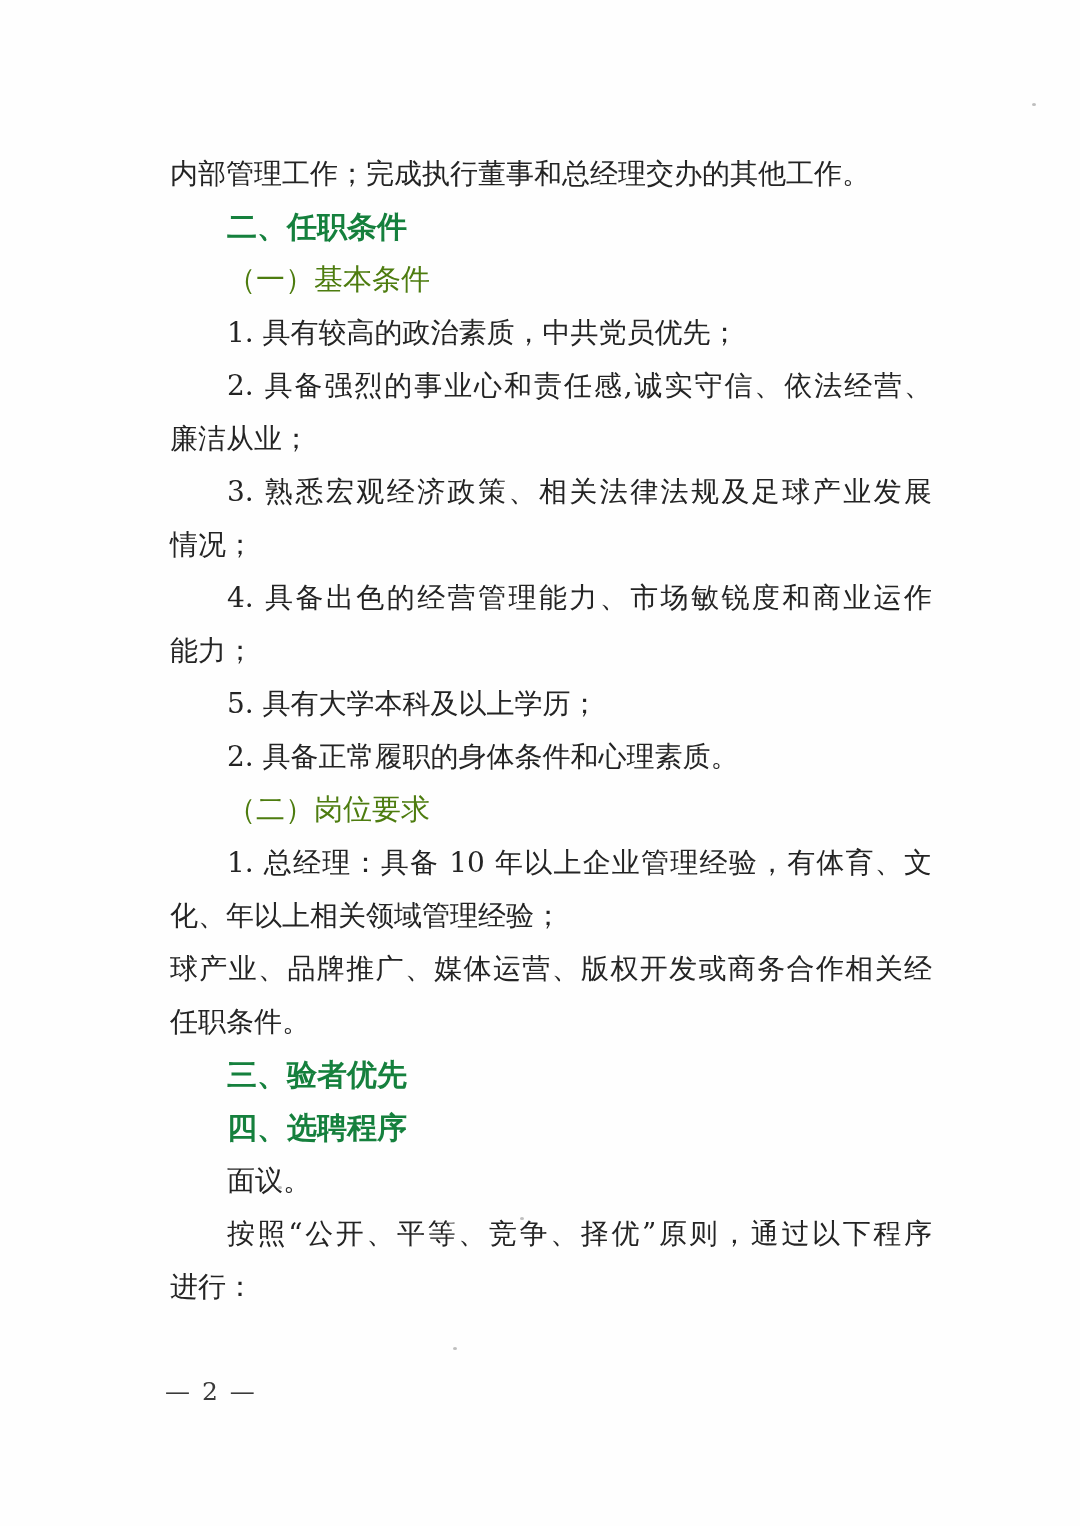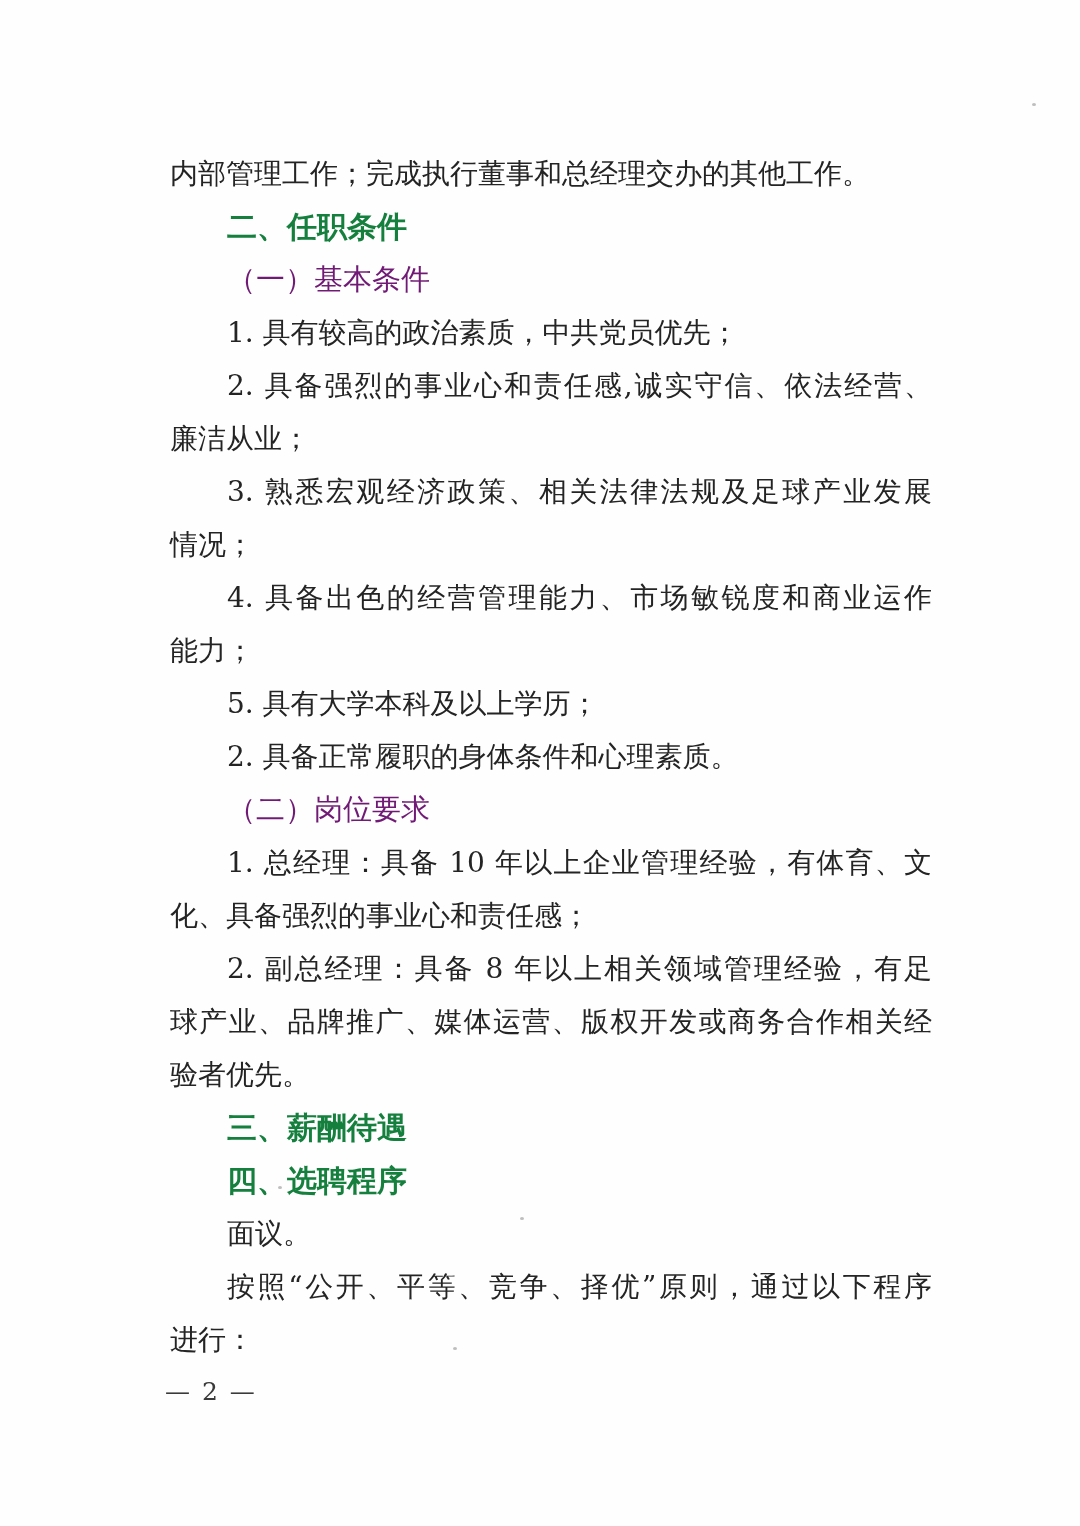--- a/index.html
+++ b/index.html
@@ -37,21 +37,21 @@
   }
   .line.heading {
     font-family: "DejaVu Sans", "Liberation Sans", sans-serif;
     font-weight: 700;
     font-size: 30px;
     color: #15803d;
   }
   .line.subheading {
     font-weight: 500;
     font-size: 29px;
-    color: #701a75;
+    color: #4d7c0f;
   }
   .page-number {
     position: absolute;
     left: 165px;
     top: 1377px;
     font-size: 25px;
     color: #3a3a3a;
     letter-spacing: 2px;
     white-space: nowrap;
   }
@@ -76,25 +76,24 @@
       <div class="line body indent fill">2. 具备强烈的事业心和责任感,诚实守信、依法经营、</div>
       <div class="line body">廉洁从业；</div>
       <div class="line body indent fill">3.  熟悉宏观经济政策、相关法律法规及足球产业发展</div>
       <div class="line body">情况；</div>
       <div class="line body indent fill">4.  具备出色的经营管理能力、市场敏锐度和商业运作</div>
       <div class="line body">能力；</div>
       <div class="line body indent">5. 具有大学本科及以上学历；</div>
       <div class="line body indent">2. 具备正常履职的身体条件和心理素质。</div>
       <div class="line subheading indent">（二）岗位要求</div>
       <div class="line body indent fill">1. 总经理：具备 10 年以上企业管理经验，有体育、文</div>
-      <div class="line body">化、具备强烈的事业心和责任感；</div>
-      <div class="line body indent fill">2.  副总经理：具备 8 年以上相关领域管理经验，有足</div>
+      <div class="line body">化、年以上相关领域管理经验；</div>
       <div class="line body fill">球产业、品牌推广、媒体运营、版权开发或商务合作相关经</div>
-      <div class="line body">验者优先。</div>
-      <div class="line heading indent">三、薪酬待遇</div>
+      <div class="line body">任职条件。</div>
+      <div class="line heading indent">三、验者优先</div>
       <div class="line heading indent">四、选聘程序</div>
       <div class="line body indent">面议。</div>
       <div class="line body indent fill">按照“公开、平等、竞争、择优”原则，通过以下程序</div>
       <div class="line body">进行：</div>
     </main>
   <div class="page-number">— 2 —</div>
 <div class="speck" style="left: 1032px; top: 103px;"></div>
     <div class="speck" style="left: 520px; top: 1217px;"></div>
     <div class="speck" style="left: 278px; top: 1186px;"></div>
     <div class="speck" style="left: 453px; top: 1347px;"></div>

